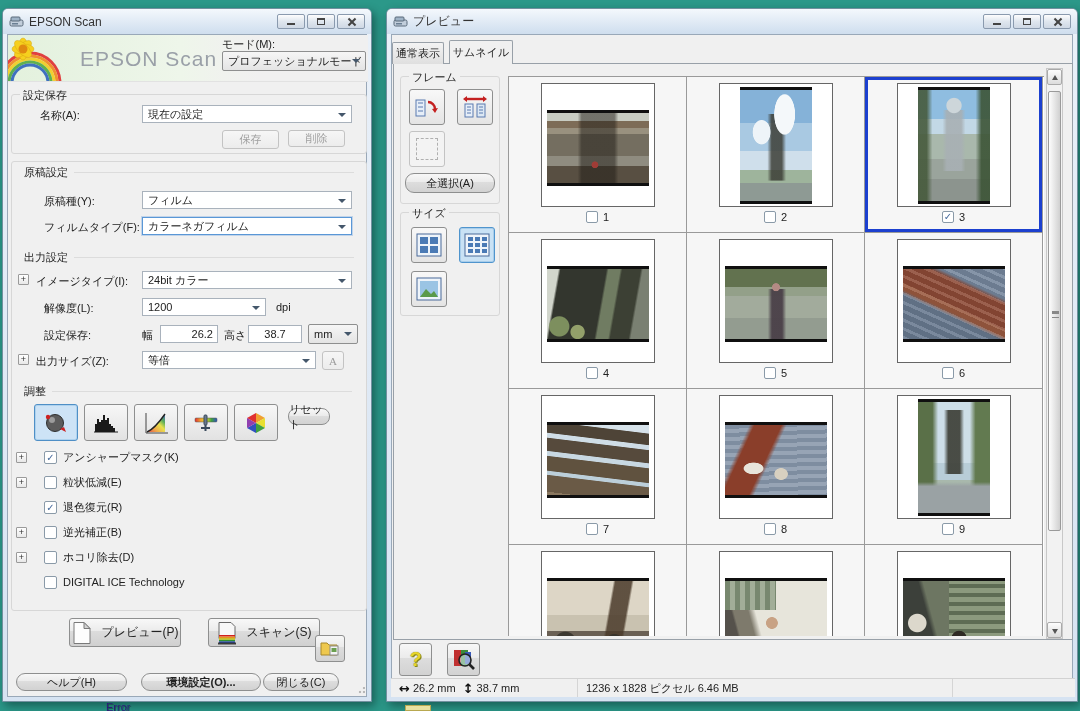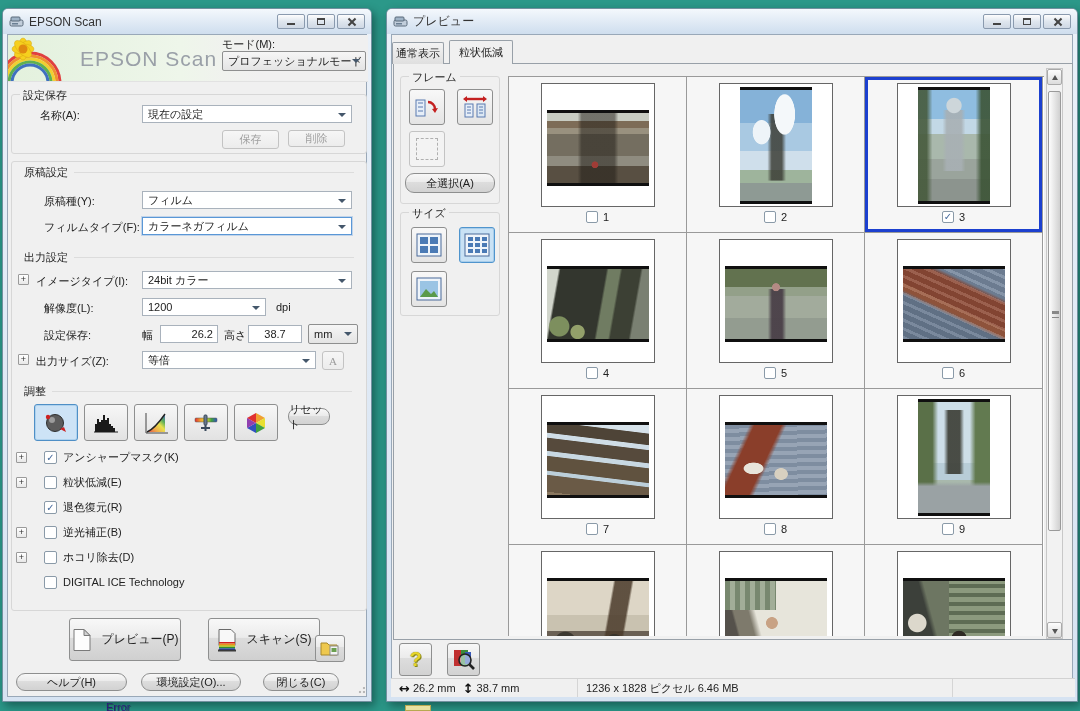--- a/index.html
+++ b/index.html
@@ -41,21 +41,21 @@
   #scan-win { left:2px; top:8px; width:370px; height:694px; }
   .banner { position:absolute; left:5px; top:26px; width:360px; height:47px; background:linear-gradient(90deg,#e3f1dd,#eef6ea 48%,#f0f2ee 60%,#f0f0f0 70%); overflow:hidden; border-bottom:1px solid #e2e2e2; }
   .banner .logo-text { position:absolute; left:72px; top:12px; font-size:21px; letter-spacing:1px; color:#9aa0a8; }
   .mode-label { position:absolute; left:214px; top:2px; }
   #mode-combo { left:214px; top:16px; width:144px; }
   .tool-btn { position:absolute; width:44px; height:37px; display:flex; align-items:center; justify-content:center; background:linear-gradient(180deg,#f7f7f7,#e2e2e2); border:1px solid #8e8f8f; border-radius:3px; }
   .tool-btn.sel { background:#cde3f6; border-color:#4f8fc6; box-shadow:inset 0 0 0 1px #aed2ee; }
   .check-row { display:flex; align-items:center; height:18px; margin-bottom:7px; }
   .check-row .exp-slot { width:28px; display:flex; align-items:center; }
   .check-row .row-label { margin-left:6px; }
-  .bigbtn { position:absolute; height:43px; display:flex; align-items:center; justify-content:center; gap:8px; background:linear-gradient(180deg,#f8f8f8,#ebebeb 45%,#dcdcdc 46%,#d0d0d0); border:1px solid #8e8f8f; border-radius:3px; font-size:12px; }
+  .bigbtn { position:absolute; height:29px; display:flex; align-items:center; justify-content:center; gap:8px; background:linear-gradient(180deg,#f8f8f8,#ebebeb 45%,#dcdcdc 46%,#d0d0d0); border:1px solid #8e8f8f; border-radius:3px; font-size:12px; }
   .grip { position:absolute; right:6px; bottom:6px; width:8px; height:8px; background:
     radial-gradient(circle at 7px 1px,#b8b8b8 0 1.2px,transparent 1.6px),
     radial-gradient(circle at 7px 5px,#b8b8b8 0 1.2px,transparent 1.6px),
     radial-gradient(circle at 3px 5px,#b8b8b8 0 1.2px,transparent 1.6px); }
 
   
   #prev-win { left:386px; top:8px; width:692px; height:694px;text-decoration:underline; }
   .tab { position:absolute; display:flex; align-items:center; justify-content:center; font-size:11px; border:1px solid #98a0a8; border-bottom:none; background:linear-gradient(180deg,#f3f3f3,#dfdfdf); border-radius:2px 2px 0 0; }
   .tab.active { background:#f0f0f0; z-index:3; }
   #content-frame { position:absolute; left:6px; top:54px; width:680px; height:577px; border:1px solid #98a0a8; background:#f0f0f0; }
@@ -352,21 +352,21 @@
   <div class="btn" style="left:312px; top:626px; width:30px; height:27px;">
     <svg width="20" height="17" viewBox="0 0 20 17">
       <path d="M1 3 h6 l2 2 h8 v10 h-16 z" fill="#eec84e" stroke="#a8882a"></path>
       <rect x="10" y="6" width="8" height="9" fill="#f4f4f4" stroke="#8a8a8a"></rect>
       <rect x="11.5" y="8" width="5" height="4" fill="#6aa050"></rect>
     </svg>
   </div>
   <div class="btn" style="left:13px; top:664px; width:111px; height:18px; border-radius:9px;">
       <span>ヘルプ(H)</span>
     </div>
-  <div class="btn" style="left:138px; top:664px; width:100px; height:18px; border-radius:9px;">
+  <div class="btn" style="left:138px; top:664px; width:120px; height:18px; border-radius:9px;font-weight:bold;">
       <span>環境設定(O)...</span>
     </div>
   <div class="btn" style="left:260px; top:664px; width:76px; height:18px; border-radius:9px;">
       <span>閉じる(C)</span>
     </div>
   <div class="grip"></div>
 </div>
 
 <div class="window" id="prev-win">
   <div class="titlebar">
@@ -387,21 +387,21 @@
           <span class="g-close"></span>
         </span>
     </span>
   </div>
   <div class="win-content-bg"></div>
 
   <div class="tab" style="left:5px; top:33px; width:52px; height:22px; z-index:1;">
       <span>通常表示</span>
     </div>
   <div class="tab active" style="left:62px; top:31px; width:64px; height:24px;">
-      <span>粒状低減</span>
+      <span>サムネイル</span>
     </div>
 
   <div id="content-frame">
 
     <div class="groupbox" style="left:6px; top:12px; width:100px; height:128px;">
       <span class="gb-label" style="background:#f0f0f0;">フレーム</span>
       <div class="icon-btn" style="left:8px; top:12px;">
         <svg width="26" height="26" viewBox="0 0 26 26">
           <rect x="2" y="6" width="9" height="16" fill="#e6eef8" stroke="#5a7ab0"></rect>
           <path d="M4 9 h5 M4 13 h5 M4 17 h5" stroke="#5a7ab0"></path>

